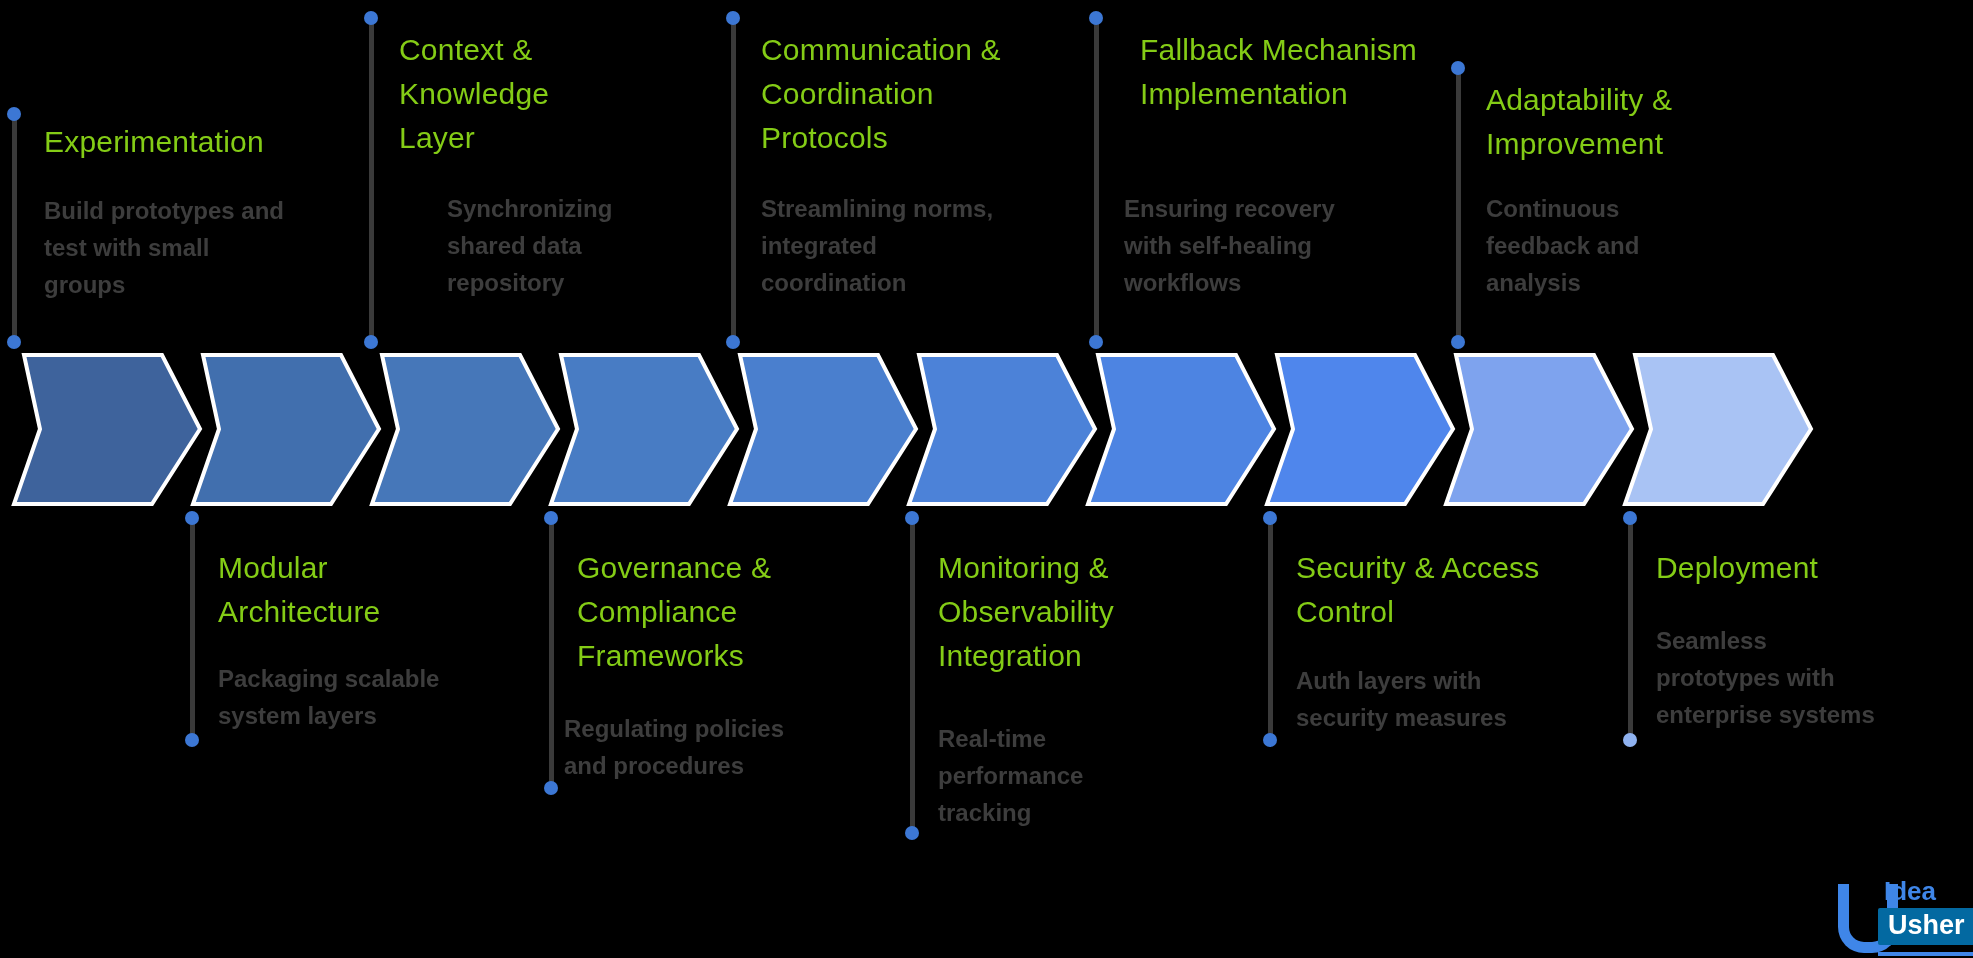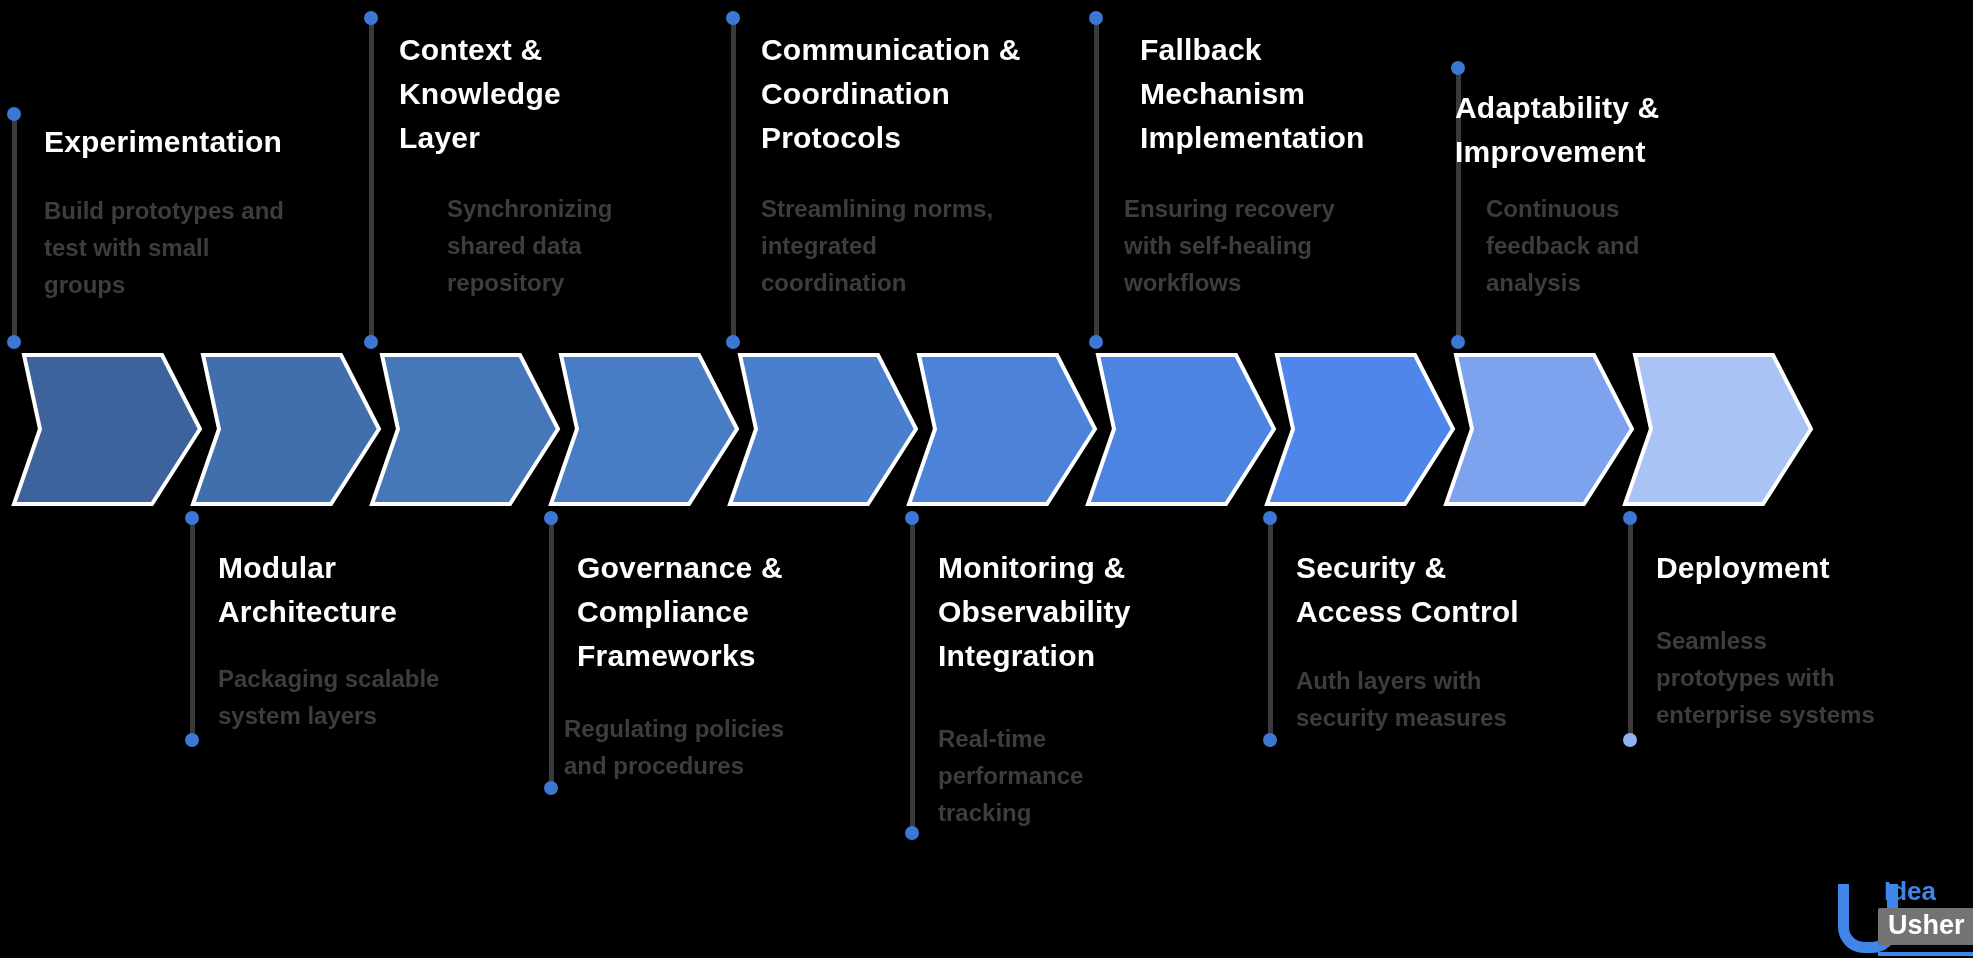--- a/index.html
+++ b/index.html
@@ -4,38 +4,38 @@
 <style>
   html,body{margin:0;padding:0;}
   body{
     width:1973px;height:958px;background:#000000;overflow:hidden;position:relative;
     font-family:"Liberation Sans", sans-serif;
   }
   .step-line{position:absolute;width:5px;background:#3a3a3a;}
   .step-dot{position:absolute;width:14px;height:14px;border-radius:50%;background:#3c77d4;}
   .step-dot.light{background:#8fb2f0;}
   .step-title{
-    position:absolute;font-size:30px;line-height:44px;font-weight:bold;color:#ffffff;
+    position:absolute;font-size:30px;line-height:44px;font-weight:normal;color:#84cc16;
     letter-spacing:0.2px;
   }
   .step-desc{
     position:absolute;font-size:24px;line-height:37px;font-weight:bold;color:#3d3d3d;
   }
   #chevron-band{position:absolute;left:0;top:352px;width:1830px;height:156px;}
   #chevron-band svg{display:block;}
   .logo{position:absolute;left:1838px;top:876px;width:162px;height:82px;}
   .logo-u{
     position:absolute;left:0;top:8px;width:38px;height:58px;
     border:11px solid #3f86e8;border-top:none;border-radius:0 0 26px 26px;
   }
   .logo-top{
     position:absolute;left:46px;top:0px;font-size:26px;font-weight:bold;color:#3f86e8;
   }
   .logo-box{
-    position:absolute;left:40px;top:32px;background:#737373;color:#ffffff;
+    position:absolute;left:40px;top:32px;background:#0369a1;color:#ffffff;
     font-size:27px;font-weight:bold;padding:2px 10px 4px 10px;border-radius:2px;
   }
   .logo-bar{position:absolute;left:40px;top:76px;width:98px;height:4px;background:#3f86e8;}
 </style>
 </head>
 <body>
 
 <div id="chevron-band">
     <svg width="1830" height="156" viewBox="0 0 1830 156">
       <polygon points="24,3 162,3 200,77 152,152 14,152 40,77" fill="#3e639c" stroke="#ffffff" stroke-width="4" stroke-linejoin="miter"></polygon>
@@ -112,21 +112,21 @@
   <div class="step-dot" style="left:1263px;top:511px;"></div>
   <div class="step-dot" style="left:1263px;top:733px;"></div>
   <div class="step-title" style="left:1296px;top:546px;width:262px;">Security &amp; Access Control</div>
   <div class="step-desc" style="left:1296px;top:662px;width:215px;">Auth layers with security measures</div>
 </div>
 
 <div>
   <div class="step-line" style="left:1456px;top:68px;height:274px;"></div>
   <div class="step-dot" style="left:1451px;top:61px;"></div>
   <div class="step-dot" style="left:1451px;top:335px;"></div>
-  <div class="step-title" style="left:1455px;top:78px;width:262px;margin-top:8px;">Adaptability &amp; Improvement</div>
+  <div class="step-title" style="left:1486px;top:78px;width:262px;">Adaptability &amp; Improvement</div>
   <div class="step-desc" style="left:1486px;top:190px;width:158px;">Continuous feedback and analysis</div>
 </div>
 
 <div>
   <div class="step-line" style="left:1628px;top:518px;height:222px;"></div>
   <div class="step-dot" style="left:1623px;top:511px;"></div>
   <div class="step-dot light" style="left:1623px;top:733px;"></div>
   <div class="step-title" style="left:1656px;top:546px;width:300px;">Deployment</div>
   <div class="step-desc" style="left:1656px;top:622px;width:225px;">Seamless prototypes with enterprise systems</div>
 </div>

